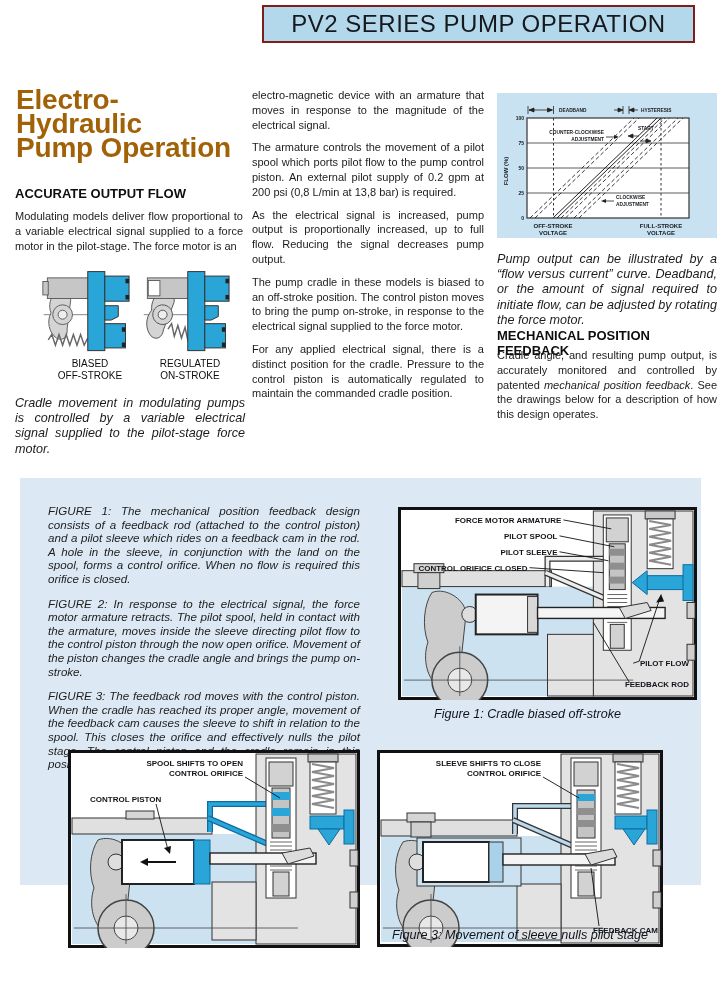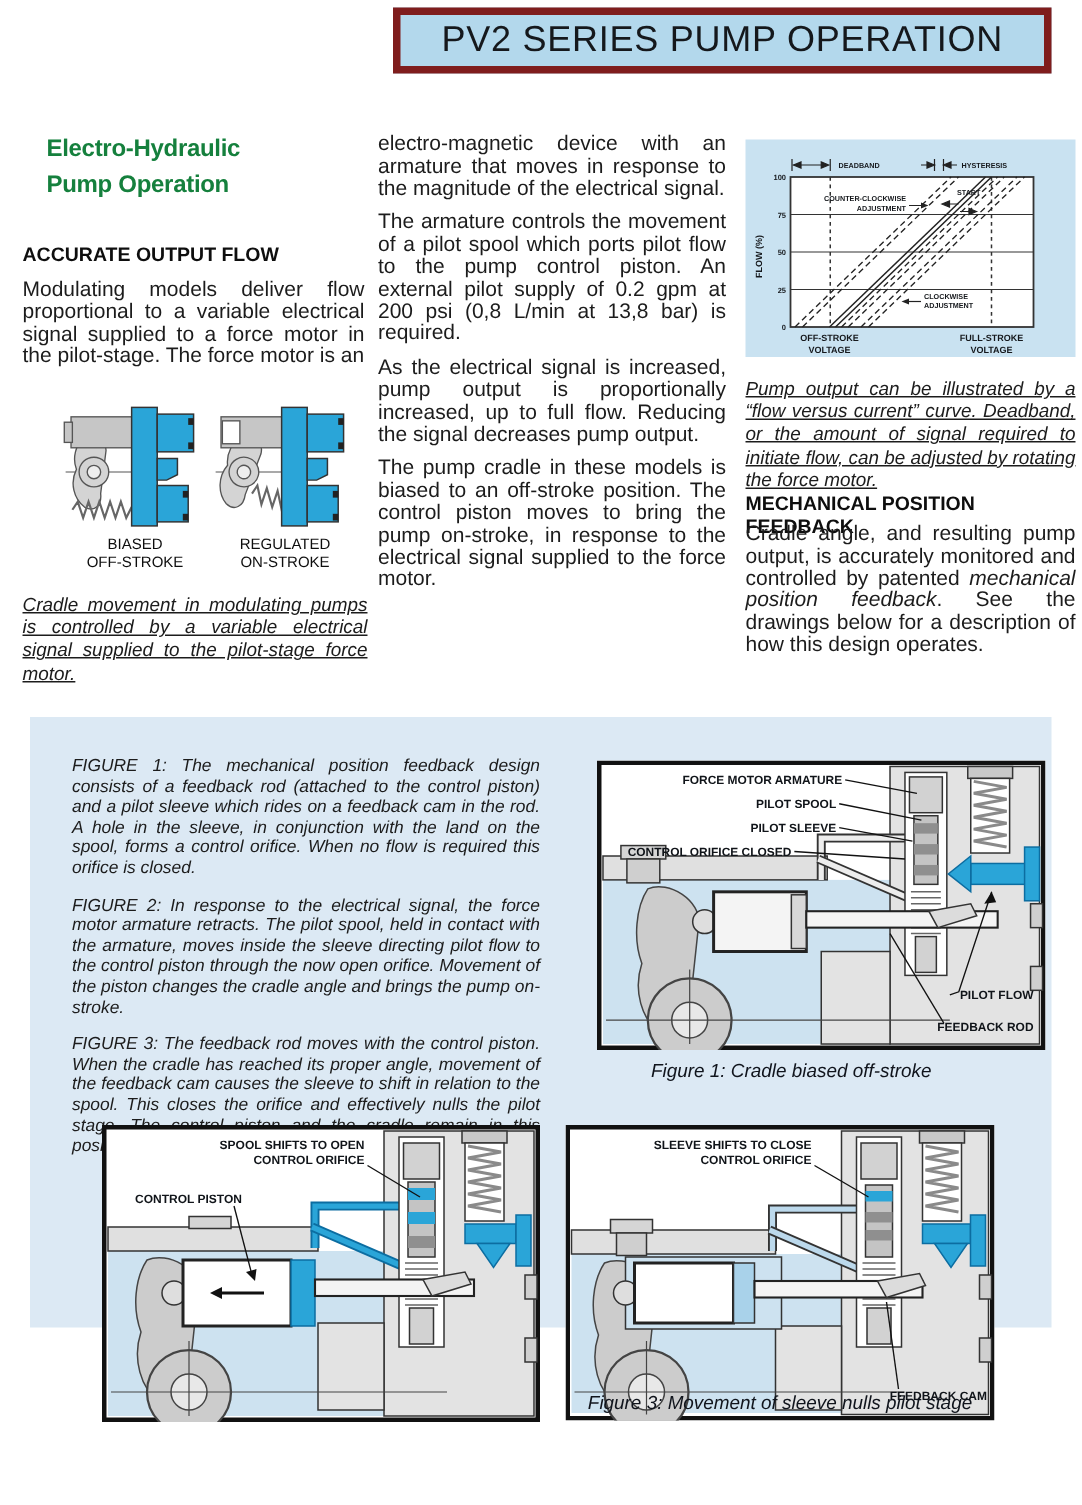--- a/index.html
+++ b/index.html
@@ -1,30 +1,30 @@
 <!DOCTYPE html>
 <html><head>
 <meta charset="utf-8">
 <style>
   html,body{margin:0;padding:0;background:#fff;}
   body{width:721px;height:1003px;position:relative;overflow:hidden;
        font-family:"Liberation Sans",sans-serif;color:#1c1c1c;}
   .abs{position:absolute;}
   
   .title-bar{left:262px;top:5px;width:429px;height:34px;background:#b3d8ec;
-             border:5px solid #7f1d1d;display:flex;align-items:center;justify-content:center;
+             border:2px solid #7f1d1d;display:flex;align-items:center;justify-content:center;
              font-size:24px;letter-spacing:.5px;color:#15181c;}
   
   .col{position:absolute;top:88px;}
   .col-left{left:15px;width:228px;}
   .col-mid{left:252px;width:232px;}
-  h1.heading{margin:0 0 26px 16px;font-size:16px;line-height:24px;color:#15803d;letter-spacing:-.2px;}
+  h1.heading{margin:0 0 26px 1px;font-size:28px;line-height:24px;color:#a16207;letter-spacing:-.2px;}
   .subhead{font-size:13px;font-weight:bold;color:#0e0e0e;margin:0 0 8px 0;}
-  p.body{font-size:14px;line-height:14.8px;text-align:justify;margin:0 0 8px 0;}
-  p.caption{font-size:12.6px;line-height:15.2px;font-style:italic;text-align:justify;margin:0;text-decoration:underline;}
+  p.body{font-size:11px;line-height:14.8px;text-align:justify;margin:0 0 8px 0;}
+  p.caption{font-size:12.6px;line-height:15.2px;font-style:italic;text-align:justify;margin:0;}
   .pump-lbl{position:absolute;top:358px;width:96px;text-align:center;
             font-size:10px;font-weight:normal;line-height:12px;color:#0e0e0e;}
   .chart-box{position:absolute;left:497px;top:93px;width:220px;height:145px;background:#c9e2f1;}
   
   .panel{left:20px;top:478px;width:681px;height:407px;background:#dce9f4;}
   .fig-desc{position:absolute;left:28px;top:26px;width:312px;}
   .fig-desc p{font-size:11.6px;line-height:13.6px;font-style:italic;text-align:justify;margin:0 0 11px 0;}
   .figbox{position:absolute;background:#fff;margin-left:20px;}
   .figcap{position:absolute;text-align:center;font-style:italic;font-size:12.6px;color:#10141c;}
   
@@ -117,20 +117,21 @@
   <span>REGULATED</span><br>
   <span>ON-STROKE</span>
 </div>
 <p class="caption abs" style="left:15px;top:396px;width:230px">Cradle movement in modulating pumps is controlled by a variable electrical signal supplied to the pilot-stage force motor.</p>
 
 <section class="col col-mid">
   <p class="body">electro-magnetic device with an armature that moves in response to the magnitude of the electrical signal.</p>
   <p class="body">The armature controls the movement of a pilot spool which ports pilot flow to the pump control piston. An external pilot supply of 0.2 gpm at 200 psi (0,8 L/min at 13,8 bar) is required.</p>
   <p class="body">As the electrical signal is increased, pump output is proportionally increased, up to full flow. Reducing the signal decreases pump output.</p>
   <p class="body">The pump cradle in these models is biased to an off-stroke position. The control piston moves to bring the pump on-stroke, in response to the electrical signal supplied to the force motor.</p>
+  <p class="body">For any applied electrical signal, there is a distinct position for the cradle. Pressure to the control piston is automatically regulated to maintain the commanded cradle position.</p>
 </section>
 
 <div class="chart-box">
   <svg viewBox="0 0 220 145" width="220" height="145">
     <g>
       <rect x="30" y="25" width="162" height="100" fill="#ffffff" stroke="#333" stroke-width="1.2"></rect>
       <line x1="30" y1="50" x2="192" y2="50" stroke="#333" stroke-width="0.8"></line>
       <line x1="30" y1="75" x2="192" y2="75" stroke="#333" stroke-width="0.8"></line>
       <line x1="30" y1="100" x2="192" y2="100" stroke="#333" stroke-width="0.8"></line>
     </g>

